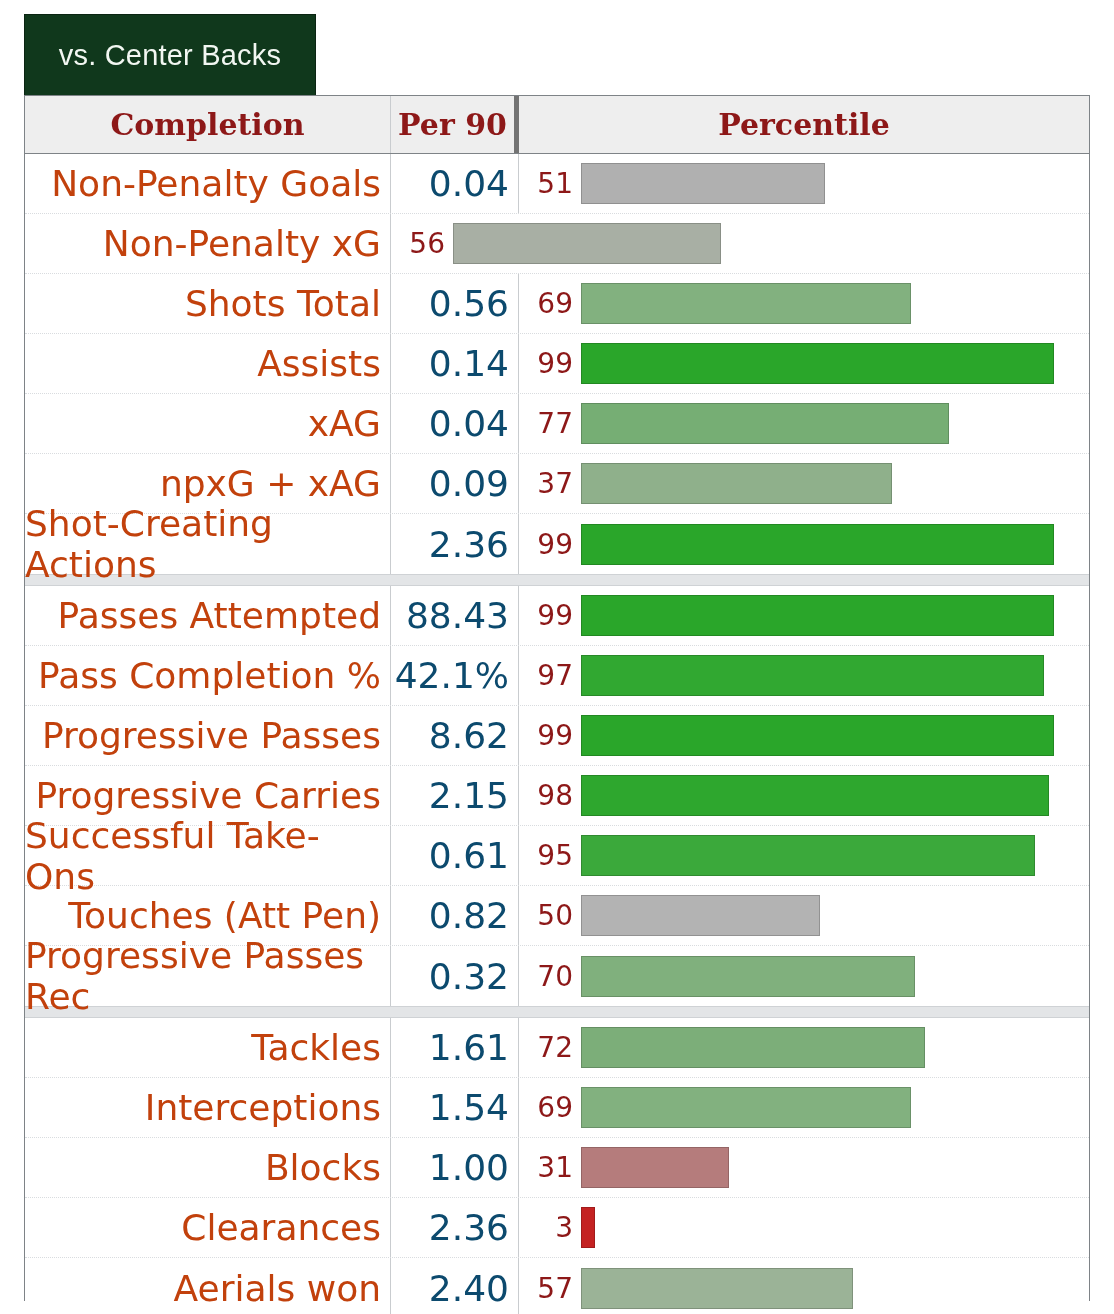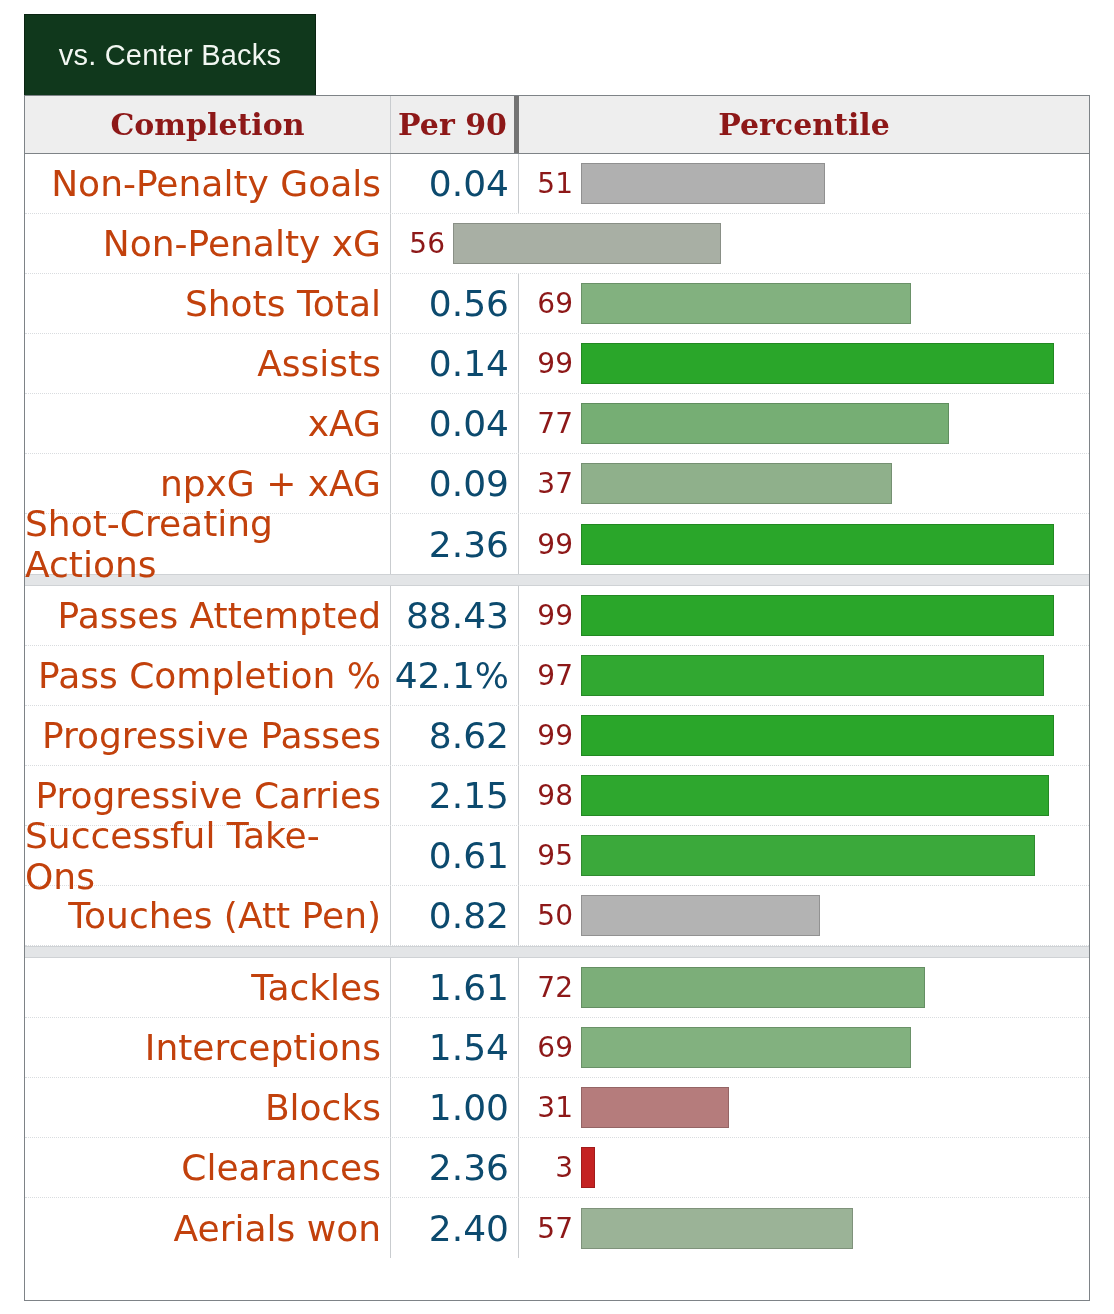--- a/index.html
+++ b/index.html
@@ -286,20 +286,30 @@
         <div class="row">
           <div class="cell cell-stat">Touches (Att Pen)</div>
           <div class="cell cell-per90">0.82</div>
           <div class="cell cell-pct">
             <div class="pct-num">50</div>
             <div class="bar-track">
               <div class="bar" style="width: 239px; background: rgb(179, 179, 179);"></div>
             </div>
           </div>
         </div>
+        <div class="row last-in-section">
+          <div class="cell cell-stat">Progressive Passes Rec</div>
+          <div class="cell cell-per90">0.32</div>
+          <div class="cell cell-pct">
+            <div class="pct-num">70</div>
+            <div class="bar-track">
+              <div class="bar" style="width: 334px; background: rgb(128, 176, 125);"></div>
+            </div>
+          </div>
+        </div>
         <div class="divider"></div>
         <div class="row">
           <div class="cell cell-stat">Tackles</div>
           <div class="cell cell-per90">1.61</div>
           <div class="cell cell-pct">
             <div class="pct-num">72</div>
             <div class="bar-track">
               <div class="bar" style="width: 344px; background: rgb(124, 174, 121);"></div>
             </div>
           </div>

